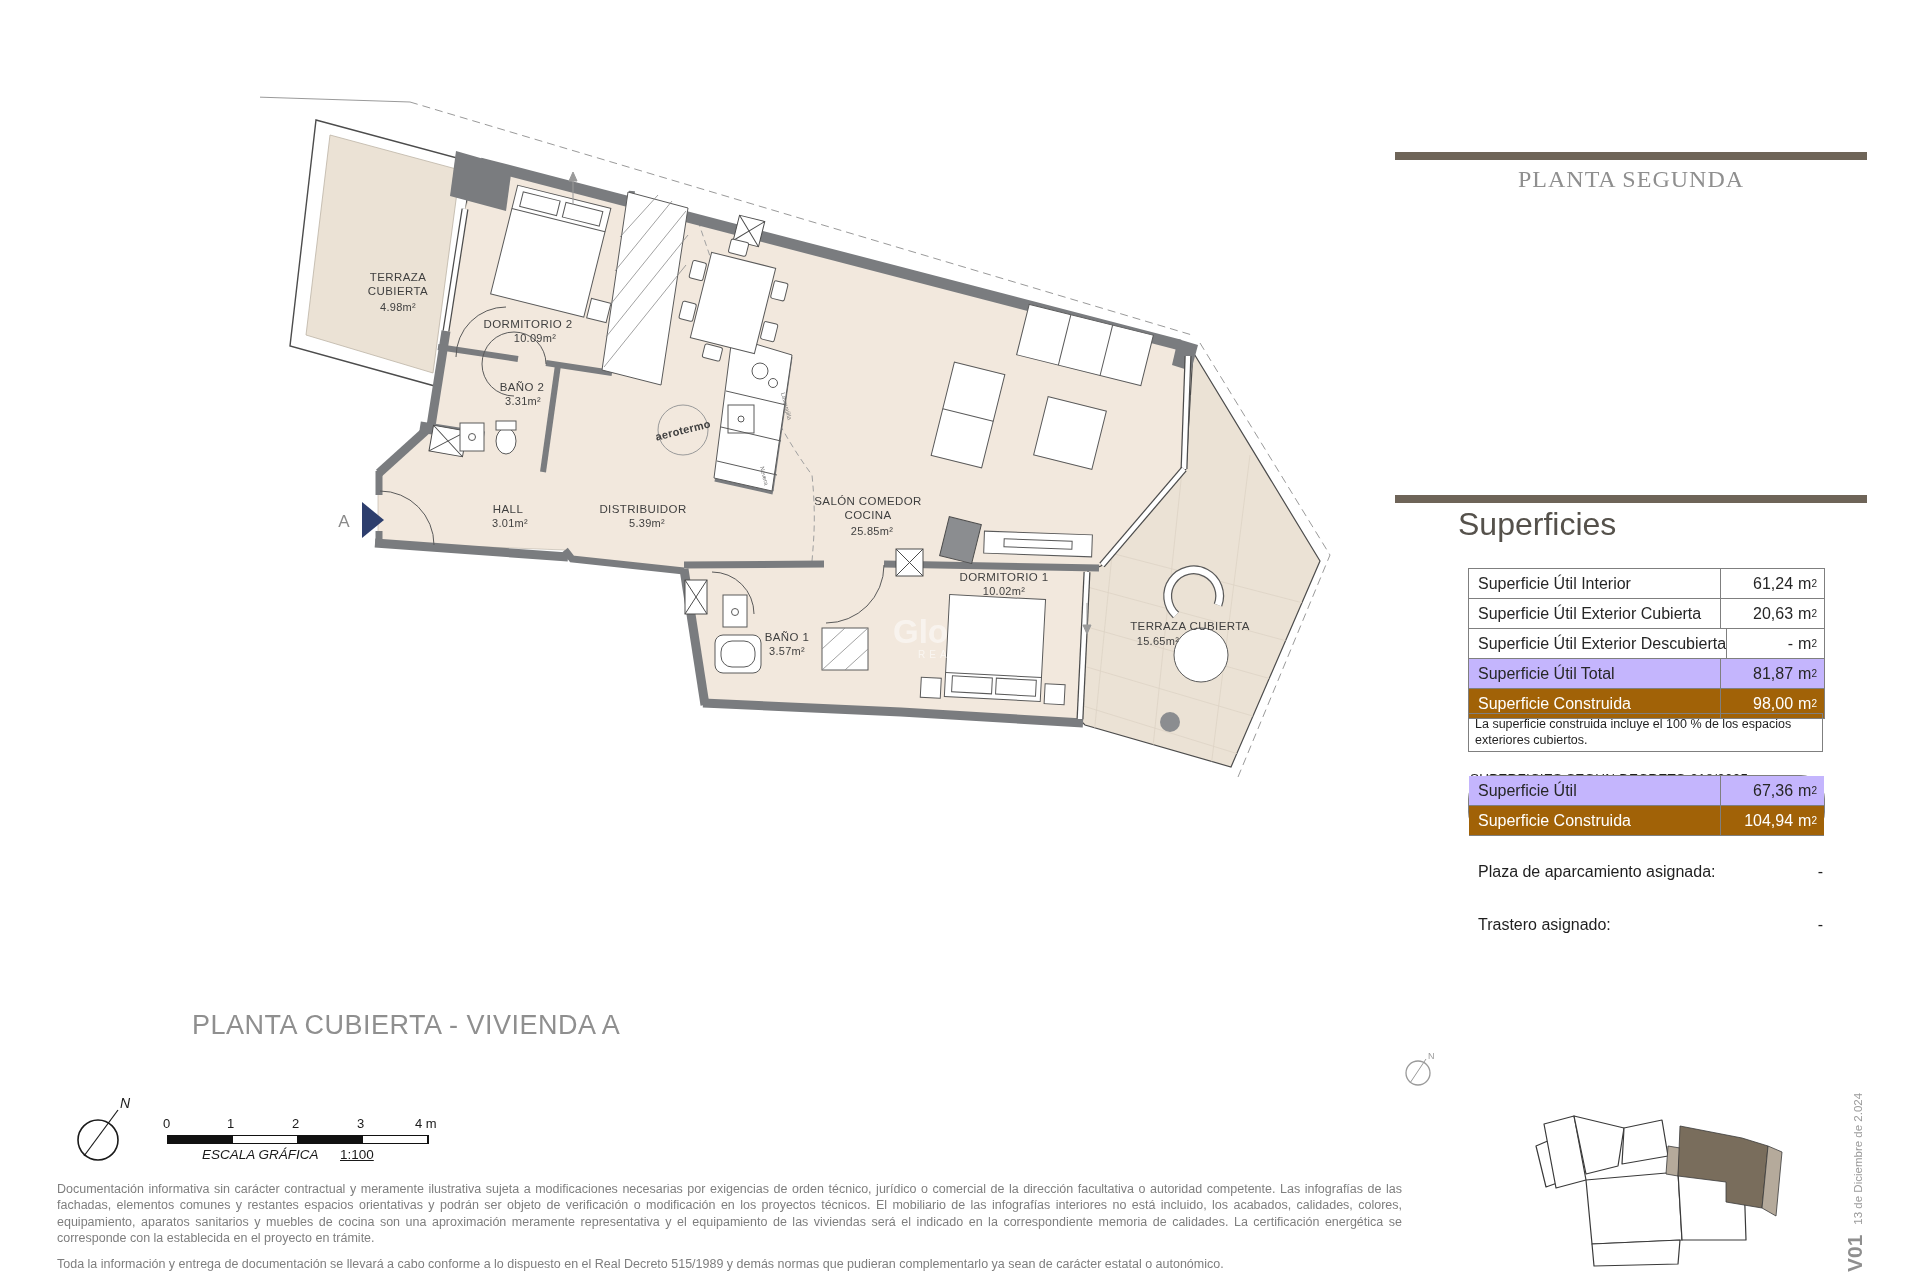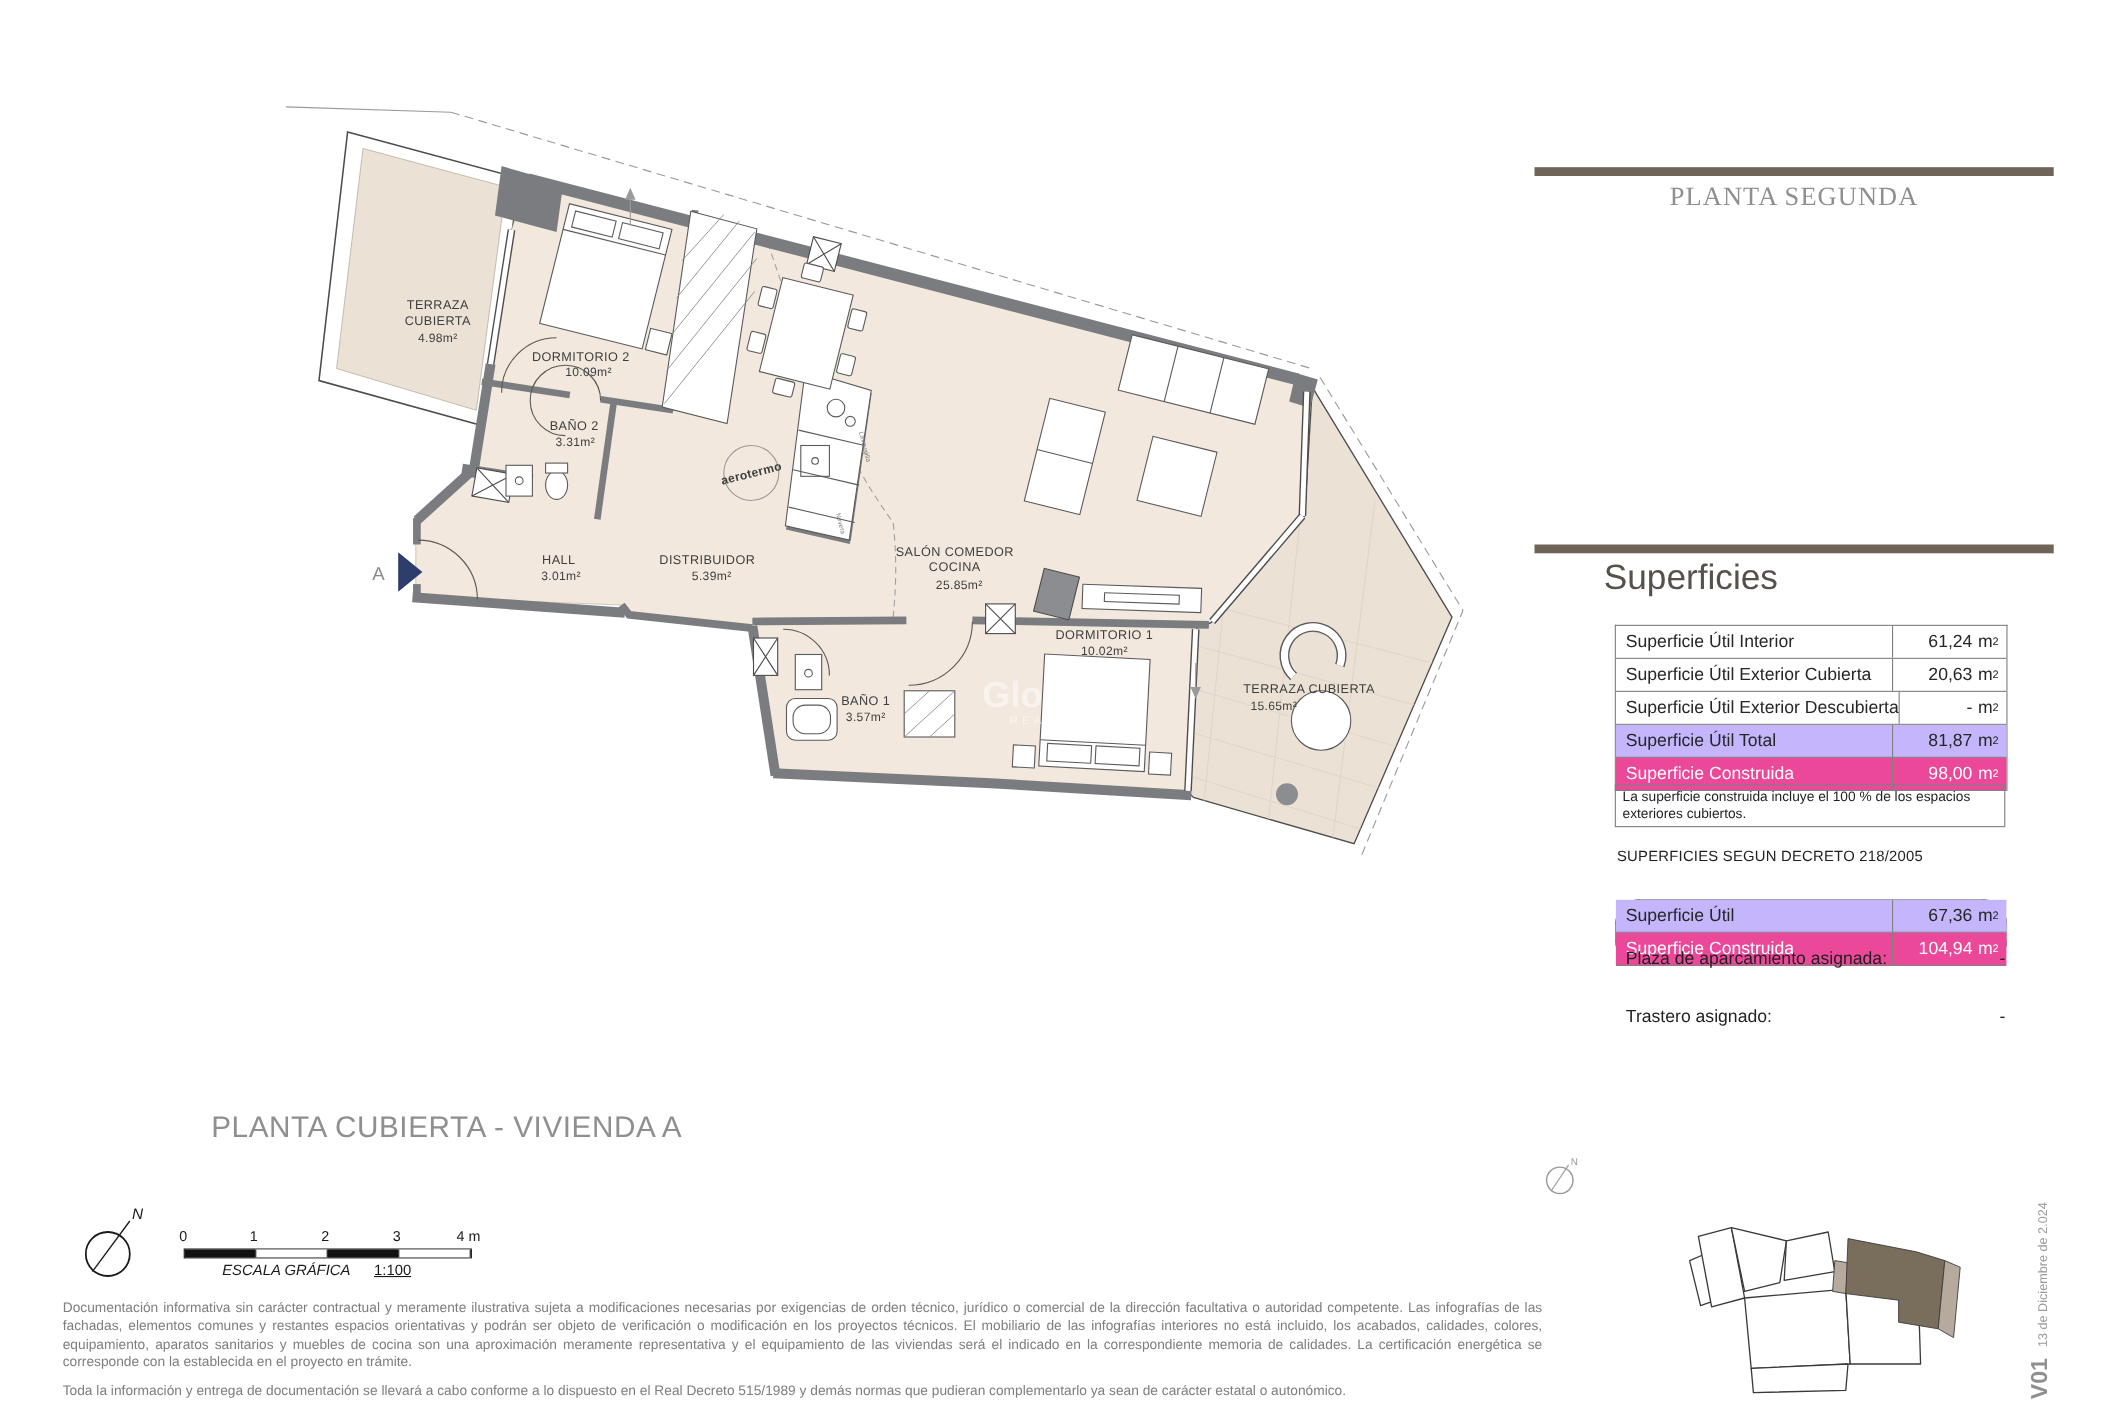--- a/index.html
+++ b/index.html
@@ -14,21 +14,21 @@
   .bar{position:absolute;left:1395px;width:472px;height:8px;background:#6e6458;}
   .hdr-title{position:absolute;left:1395px;top:166px;width:472px;text-align:center;
     font-size:24px;letter-spacing:1px;color:#8f8f8f;font-family:Liberation Serif, serif;}
   .sup-heading{position:absolute;left:1458px;top:506px;font-size:32px;color:#55514b;}
   .stable{position:absolute;left:1468px;width:355px;border:1px solid #7f7f7f;border-bottom:none;}
   .srow{display:flex;height:29px;border-bottom:1px solid #7f7f7f;align-items:center;font-size:16px;}
   .srow .lbl{flex:1;padding-left:9px;white-space:nowrap;}
   .srow .val{width:96px;text-align:left;padding-right:7px;border-left:1px solid #7f7f7f;
     height:100%;display:flex;align-items:center;justify-content:flex-end;white-space:nowrap;}
   .row-gray{background:#c4b5fd;}
-  .row-taupe{background:#ec4899;color:#ffffff;}
+  .row-taupe{background:#a16207;color:#ffffff;}
   .u{margin-left:5px;}
   sup{font-size:10px;}
   .note-box{position:absolute;left:1468px;top:713px;width:341px;border:1px solid #7f7f7f;
     padding:3px 6px;font-size:12.5px;line-height:1.25;color:#1f1f1f;}
   .decreto{position:absolute;left:1470px;top:771px;font-size:13.5px;color:#1f1f1f;letter-spacing:0.2px;}
   .assign{position:absolute;left:1478px;width:345px;display:flex;justify-content:space-between;font-size:16px;color:#1f1f1f;}
   
   .plan-title{position:absolute;left:192px;top:1010px;font-size:27px;color:#8f8f8f;letter-spacing:0.5px;}
   .tick{position:absolute;top:1116px;font-size:13px;color:#1a1a1a;}
   .scalebar{position:absolute;left:167px;top:1135px;width:260px;height:7px;border:1px solid #111;display:flex;}
@@ -92,21 +92,21 @@
     <div class="val">
         <span>98,00</span>
         <span class="u">m</span>
         <sup>2</sup>
       </div>
   </div>
 </div>
 <div class="note-box">La superficie construida incluye el 100 % de los espacios exteriores cubiertos.</div>
 
 <div class="decreto">SUPERFICIES SEGUN DECRETO 218/2005</div>
-<div class="stable" style="top:817px;border-radius:24px;">
+<div class="stable" style="top:775px;border-radius:24px;">
   <div class="srow row-gray">
     <div class="lbl">Superficie Útil</div>
     <div class="val">
         <span>67,36</span>
         <span class="u">m</span>
         <sup>2</sup>
       </div>
   </div>
   <div class="srow row-taupe">
     <div class="lbl">Superficie Construida</div>

